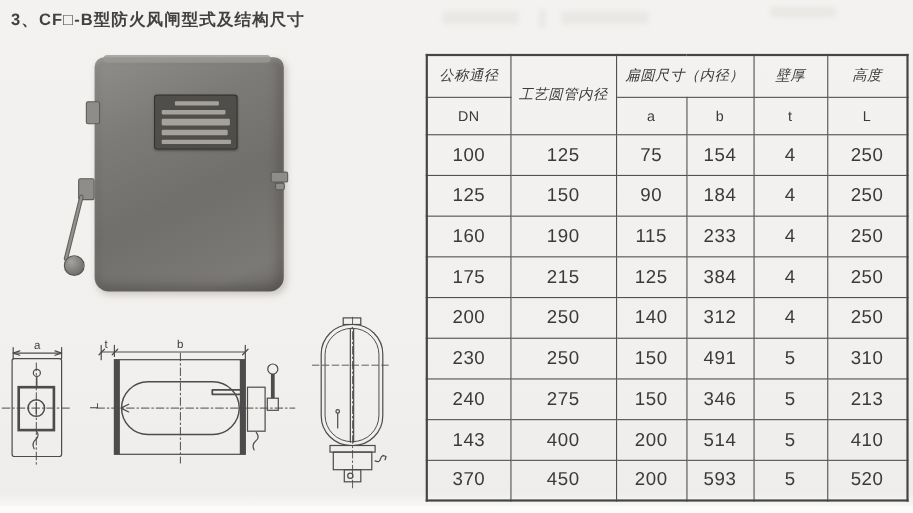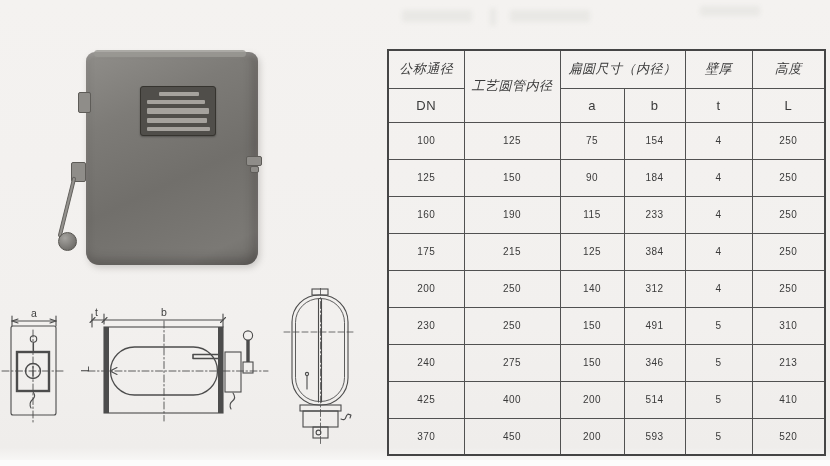--- a/index.html
+++ b/index.html
@@ -59,29 +59,30 @@
     border-collapse:collapse; table-layout:fixed;
     border:2px solid #454545; background:transparent;
   }
   table.dims th, table.dims td {
     border:1.4px solid #515151; text-align:center; vertical-align:middle;
     font-size:13px; color:#3a3a3a; font-weight:500; letter-spacing:.5px;
     padding:0; overflow:hidden; white-space:nowrap;
   }
   tr.hrow1 th { height:38px;font-style:italic; }
   tr.hrow2 th { height:34px; }
-  table.dims tbody td { height:37px; font-size:10px; }
+  table.dims tbody td { height:37px; font-size:17px; }
 
   .strip-bottom { position:absolute; left:0; bottom:0; width:830px; height:6px; background:#fcfcfb; }
 </style>
 </head>
 <body>
 
 <div class="page">
 
+  <h1 class="title">3、CF□-B型防火风闸型式及结构尺寸</h1>
 
   <div class="ghost-blob" style="left:402px;top:10px;width:70px;height:12px;"></div>
   <div class="ghost-blob" style="left:490px;top:8px;width:6px;height:18px;"></div>
   <div class="ghost-blob" style="left:510px;top:10px;width:80px;height:12px;"></div>
   <div class="ghost-blob" style="left:700px;top:6px;width:60px;height:10px;"></div>
 
   <div class="photo-wrap">
     <div class="damper-box"></div>
     <div class="damper-top"></div>
     <div class="nameplate">
@@ -237,21 +238,21 @@
         </tr>
         <tr>
           <td>240</td>
           <td>275</td>
           <td>150</td>
           <td>346</td>
           <td>5</td>
           <td>213</td>
         </tr>
         <tr>
-          <td>425</td>
+          <td>143</td>
           <td>400</td>
           <td>200</td>
           <td>514</td>
           <td>5</td>
           <td>410</td>
         </tr>
         <tr>
           <td>370</td>
           <td>450</td>
           <td>200</td>

